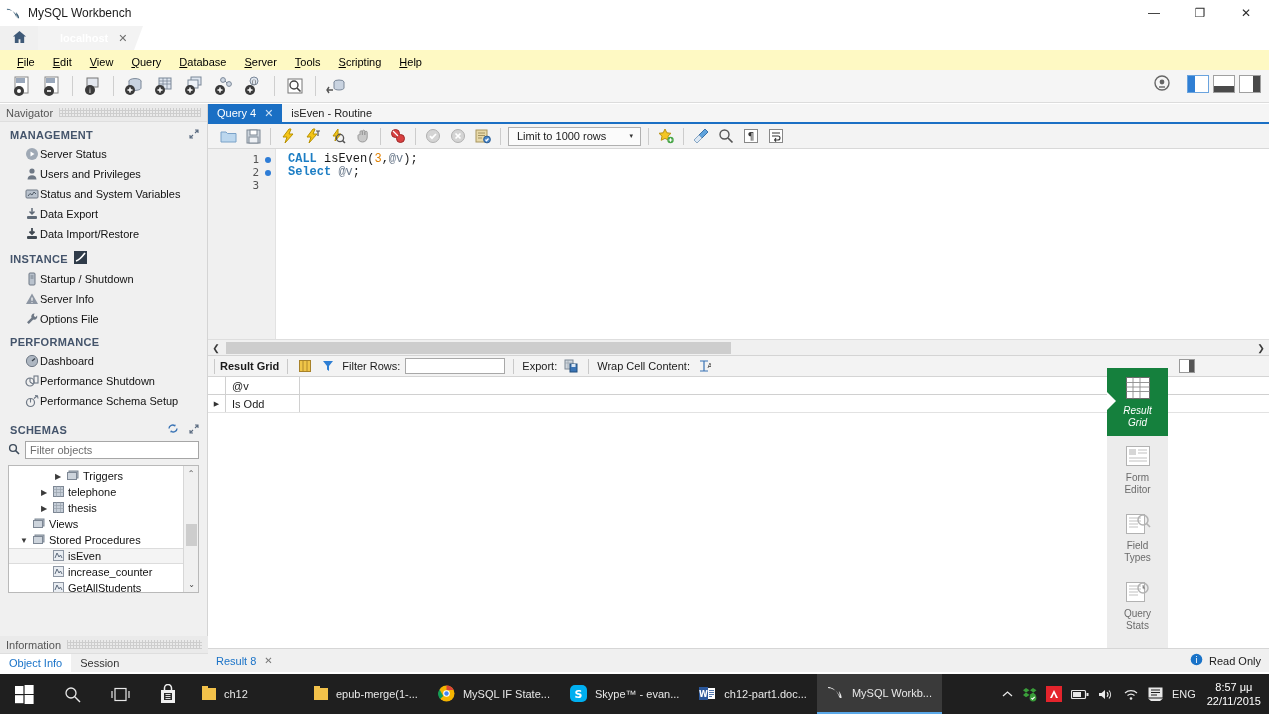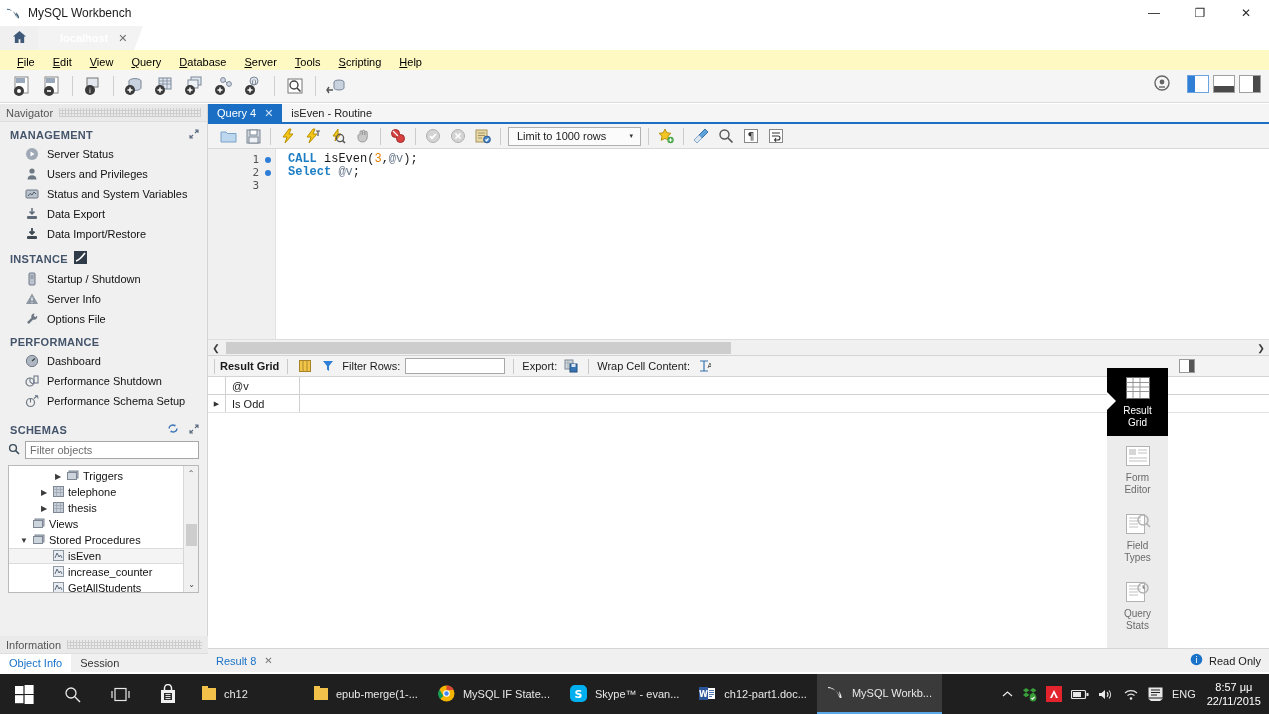--- a/index.html
+++ b/index.html
@@ -81,21 +81,21 @@
   }
   .nav-body { background: #f0f0f0; height: 527px; overflow: hidden; position: relative; }
   .section-head {
     display: flex; align-items: center; padding: 7px 8px 3px 10px; gap: 6px;
   }
   .section-head .sh-title {
     font-size: 11px; font-weight: bold; color: #44546b; letter-spacing: .3px;
   }
   .section-head .sh-spacer { flex: 1; }
   .nav-item {
-    display: flex; align-items: center; gap: 7px; height: 20px; padding-left: 24px;
+    display: flex; align-items: center; height: 20px; padding-left: 24px;
     font-size: 11px; color: #111;
   }
   .nav-item .ni-icon { width: 16px; height: 16px; display: flex; align-items: center; justify-content: center; }
 
   .filter-row { display: flex; align-items: center; gap: 5px; padding: 2px 8px 4px 8px; }
   .filter-input {
     flex: 1; height: 18px; border: 1px solid #a6a6a6; background: #fff;
     font-size: 11px; padding: 0 4px; color: #333;
     font-family: "Liberation Sans", sans-serif;
   }
@@ -201,21 +201,21 @@
   }
 
   
   .rstrip {
     position: absolute; right: 0; top: 368px; width: 61px; height: 286px; background: #ececec;
   }
   .rs-item {
     height: 68px; display: flex; flex-direction: column; align-items: center;
     justify-content: center; gap: 3px; color: #6b6b6b; font-size: 10px; line-height: 11px; text-align: center;
   }
-  .rs-item.active { background: #000000; color: #ffffff; position: relative; }
+  .rs-item.active { background: #15803d; color: #ffffff; position: relative; font-style: italic; }
   .rs-item.active::before {
     content: ''; position: absolute; left: 0; top: 24px;
     border-top: 9px solid transparent; border-bottom: 9px solid transparent; border-left: 9px solid #ffffff;
   }
   .rs-more { height: 26px; display: flex; align-items: center; justify-content: center; color: #8a8a8a; font-size: 13px; }
 
   
   .statusbar {
     position: absolute; left: 208px; top: 648px; width: 1061px; height: 24px;
     background: #f0f0f0; border-top: 1px solid #d6d6d6; display: flex; align-items: center; padding: 0 8px;

